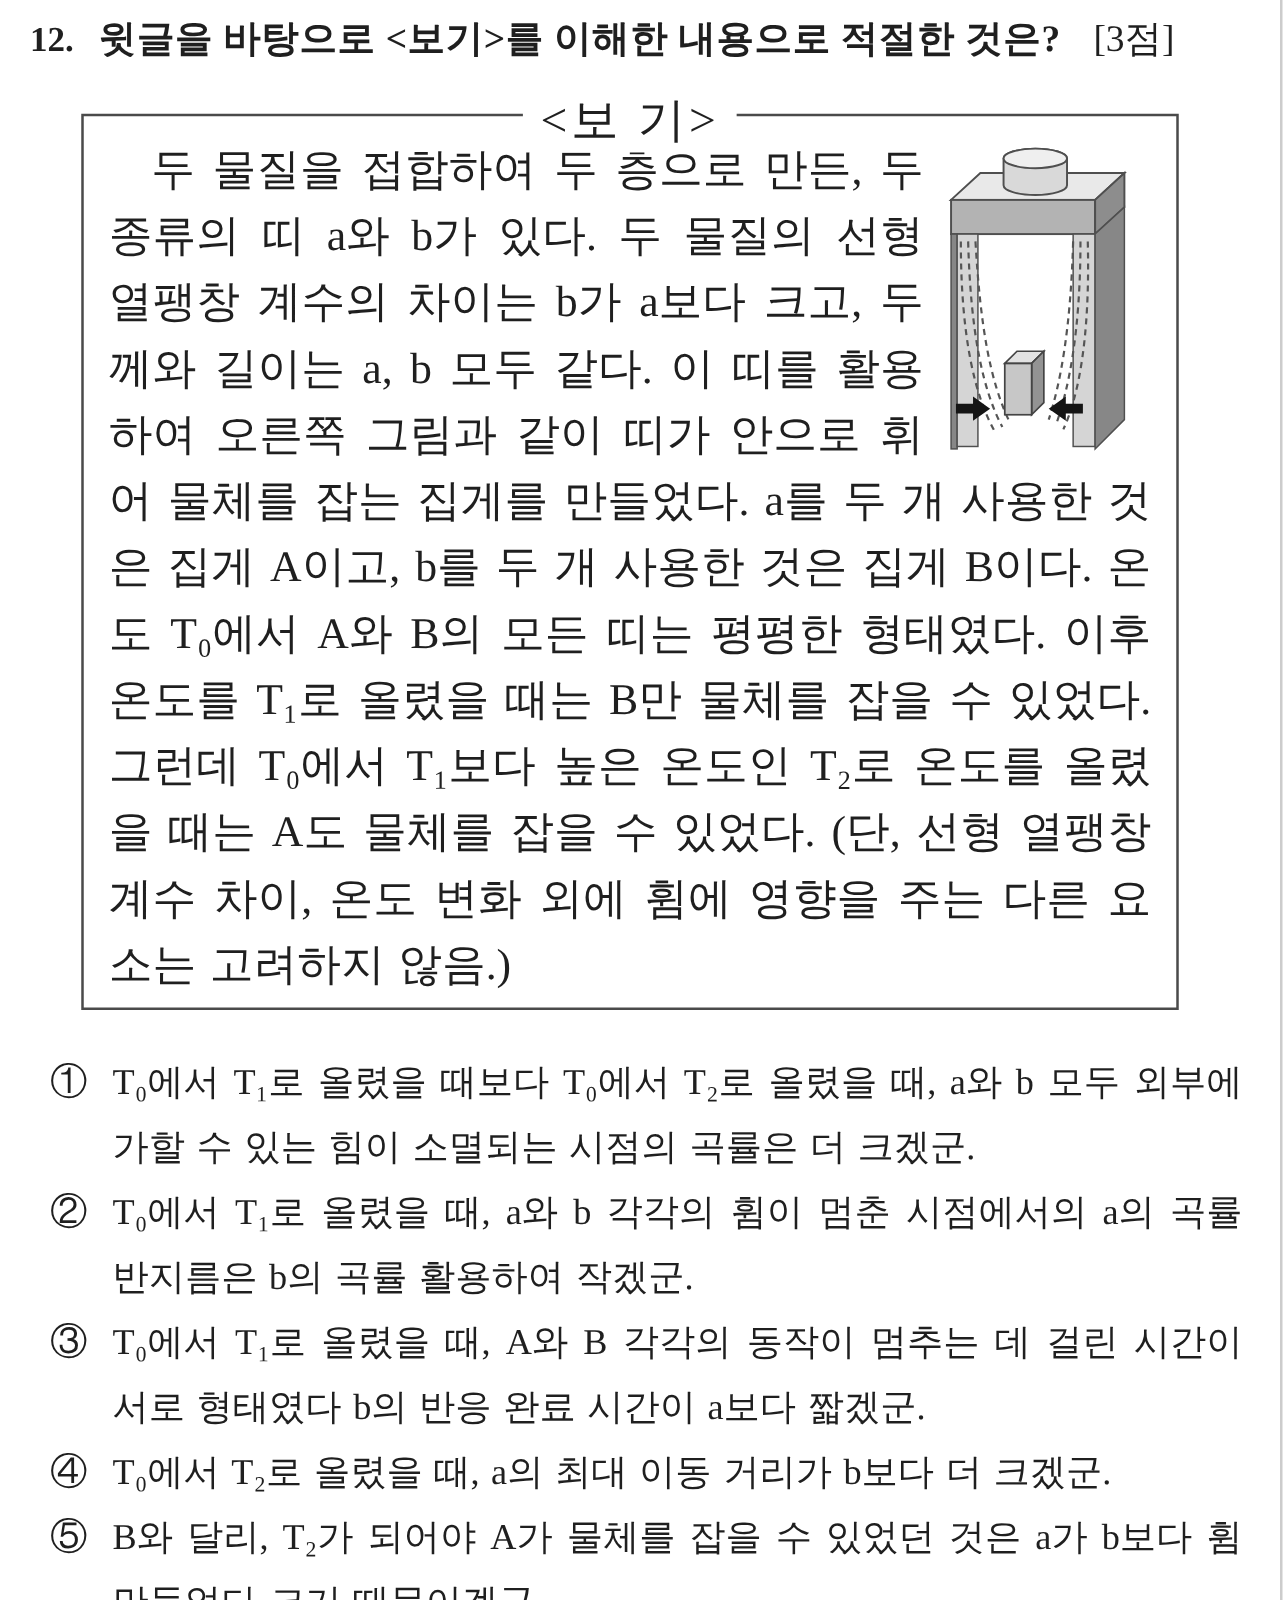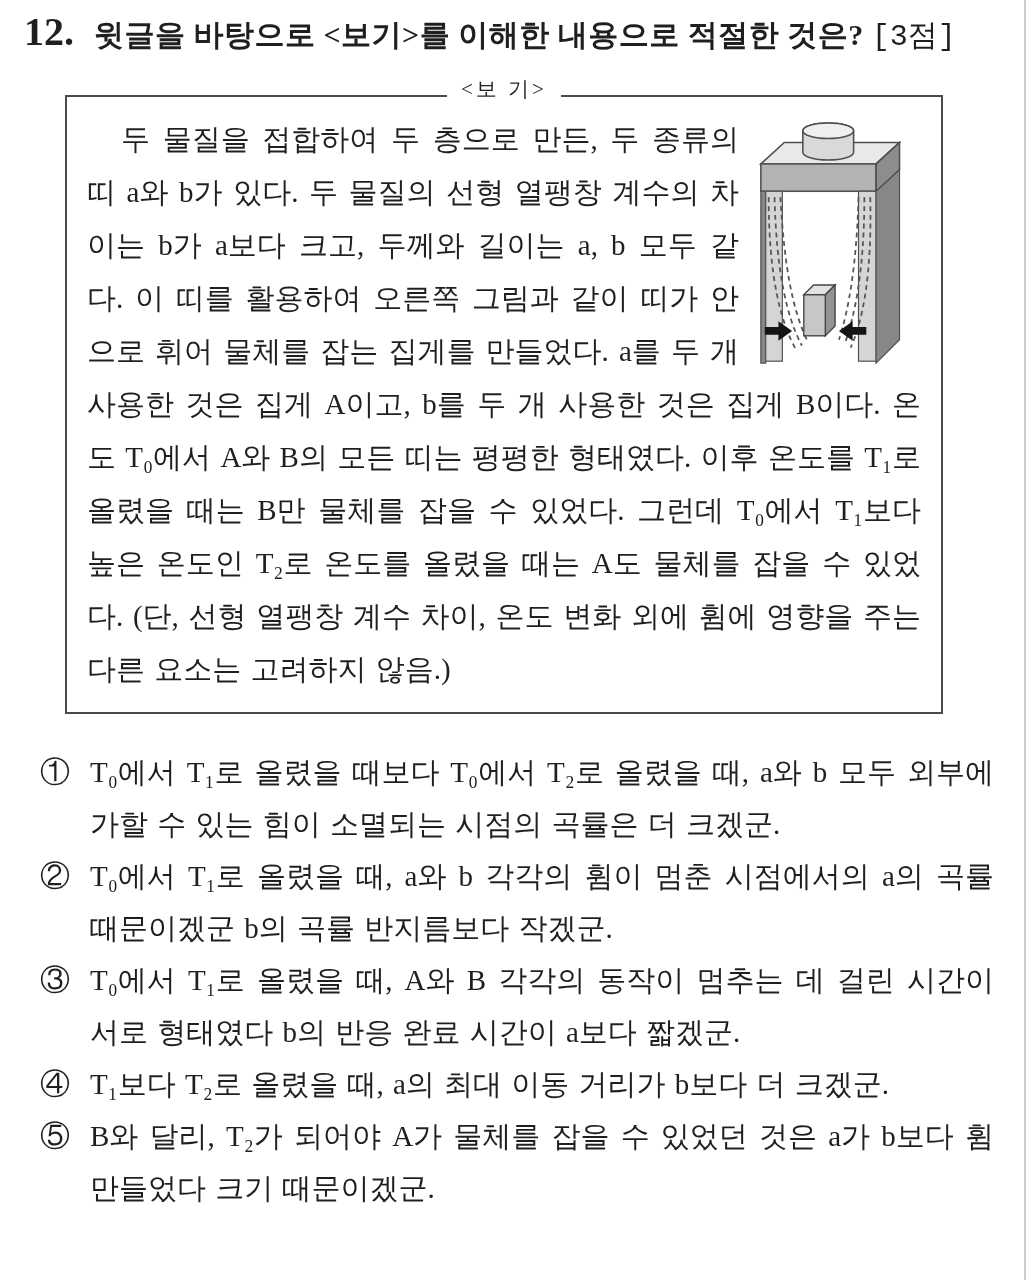--- a/index.html
+++ b/index.html
@@ -27,56 +27,56 @@
   .question-header {
     margin: 12px 30px 0 24px;
     font-size: 30px;
     line-height: 40px;
     display: flex;
     align-items: baseline;
     white-space: nowrap;
   }
   .q-number {
     font-weight: bold;
-    font-size: 40px;
+    font-size: 28px;
     margin-right: 20px;
     flex: none;
   }
   .q-text { letter-spacing: 0.5px; font-weight: bold; }
-  .q-points { margin-left: 8px; flex: none; font-family: Liberation Mono, monospace; }
+  .q-points { margin-left: 26px; flex: none; }
   
   .bogi-box {
     position: relative;
     margin: 38px 85px 0 65px;
     border: 2px solid #4a4a4a;
     padding: 16px 20px 8px 20px;
     background: #ffffff;
     box-sizing: border-box;
     min-height: 619px;
   }
   .bogi-title {
     position: absolute;
     top: -22px;
     left: 50%;
     transform: translateX(-50%);
     background: #ffffff;
     padding: 0 14px;
-    font-size: 21px;
+    font-size: 38px;
     letter-spacing: 3px;
     white-space: nowrap;
   }
   .bogi-figure {
     float: right;
     width: 166px;
     height: 250px;
     margin: 6px 0 4px 16px;
   }
   .bogi-paragraph {
     margin: 0;
-    font-size: 29px;
+    font-size: 35px;
     line-height: 53px;
     text-align: justify;
     text-indent: 34px;
     word-spacing: 2px;
   }
   
   .choices {
     margin: 32px 34px 0 40px;
   }
   .choice {
@@ -144,27 +144,27 @@
   <p class="bogi-paragraph">두 물질을 접합하여 두 층으로 만든, 두 종류의 띠 a와 b가 있다. 두 물질의 선형 열팽창 계수의 차이는 b가 a보다 크고, 두께와 길이는 a, b 모두 같다. 이 띠를 활용하여 오른쪽 그림과 같이 띠가 안으로 휘어 물체를 잡는 집게를 만들었다. a를 두 개 사용한 것은 집게 A이고, b를 두 개 사용한 것은 집게 B이다. 온도 T₀에서 A와 B의 모든 띠는 평평한 형태였다. 이후 온도를 T₁로 올렸을 때는 B만 물체를 잡을 수 있었다. 그런데 T₀에서 T₁보다 높은 온도인 T₂로 온도를 올렸을 때는 A도 물체를 잡을 수 있었다. (단, 선형 열팽창 계수 차이, 온도 변화 외에 휨에 영향을 주는 다른 요소는 고려하지 않음.)</p>
 </div>
 
 <div class="choices">
   <div class="choice">
     <span class="choice-marker">①</span>
     <span class="choice-text">T₀에서 T₁로 올렸을 때보다 T₀에서 T₂로 올렸을 때, a와 b 모두 외부에 가할 수 있는 힘이 소멸되는 시점의 곡률은 더 크겠군.</span>
   </div>
   <div class="choice">
     <span class="choice-marker">②</span>
-    <span class="choice-text">T₀에서 T₁로 올렸을 때, a와 b 각각의 휨이 멈춘 시점에서의 a의 곡률 때문이겠군 b의 곡률 반지름보다 작겠군.</span>
+    <span class="choice-text">T₀에서 T₁로 올렸을 때, a와 b 각각의 휨이 멈춘 시점에서의 a의 곡률 반지름은 b의 곡률 활용하여 작겠군.</span>
   </div>
   <div class="choice">
     <span class="choice-marker">③</span>
     <span class="choice-text">T₀에서 T₁로 올렸을 때, A와 B 각각의 동작이 멈추는 데 걸린 시간이 서로 형태였다 b의 반응 완료 시간이 a보다 짧겠군.</span>
   </div>
   <div class="choice">
     <span class="choice-marker">④</span>
-    <span class="choice-text">T₁보다 T₂로 올렸을 때, a의 최대 이동 거리가 b보다 더 크겠군.</span>
+    <span class="choice-text">T₀에서 T₂로 올렸을 때, a의 최대 이동 거리가 b보다 더 크겠군.</span>
   </div>
   <div class="choice">
     <span class="choice-marker">⑤</span>
     <span class="choice-text">B와 달리, T₂가 되어야 A가 물체를 잡을 수 있었던 것은 a가 b보다 휨 만들었다 크기 때문이겠군.</span>
   </div>
 </div>
 
 </body></html>

